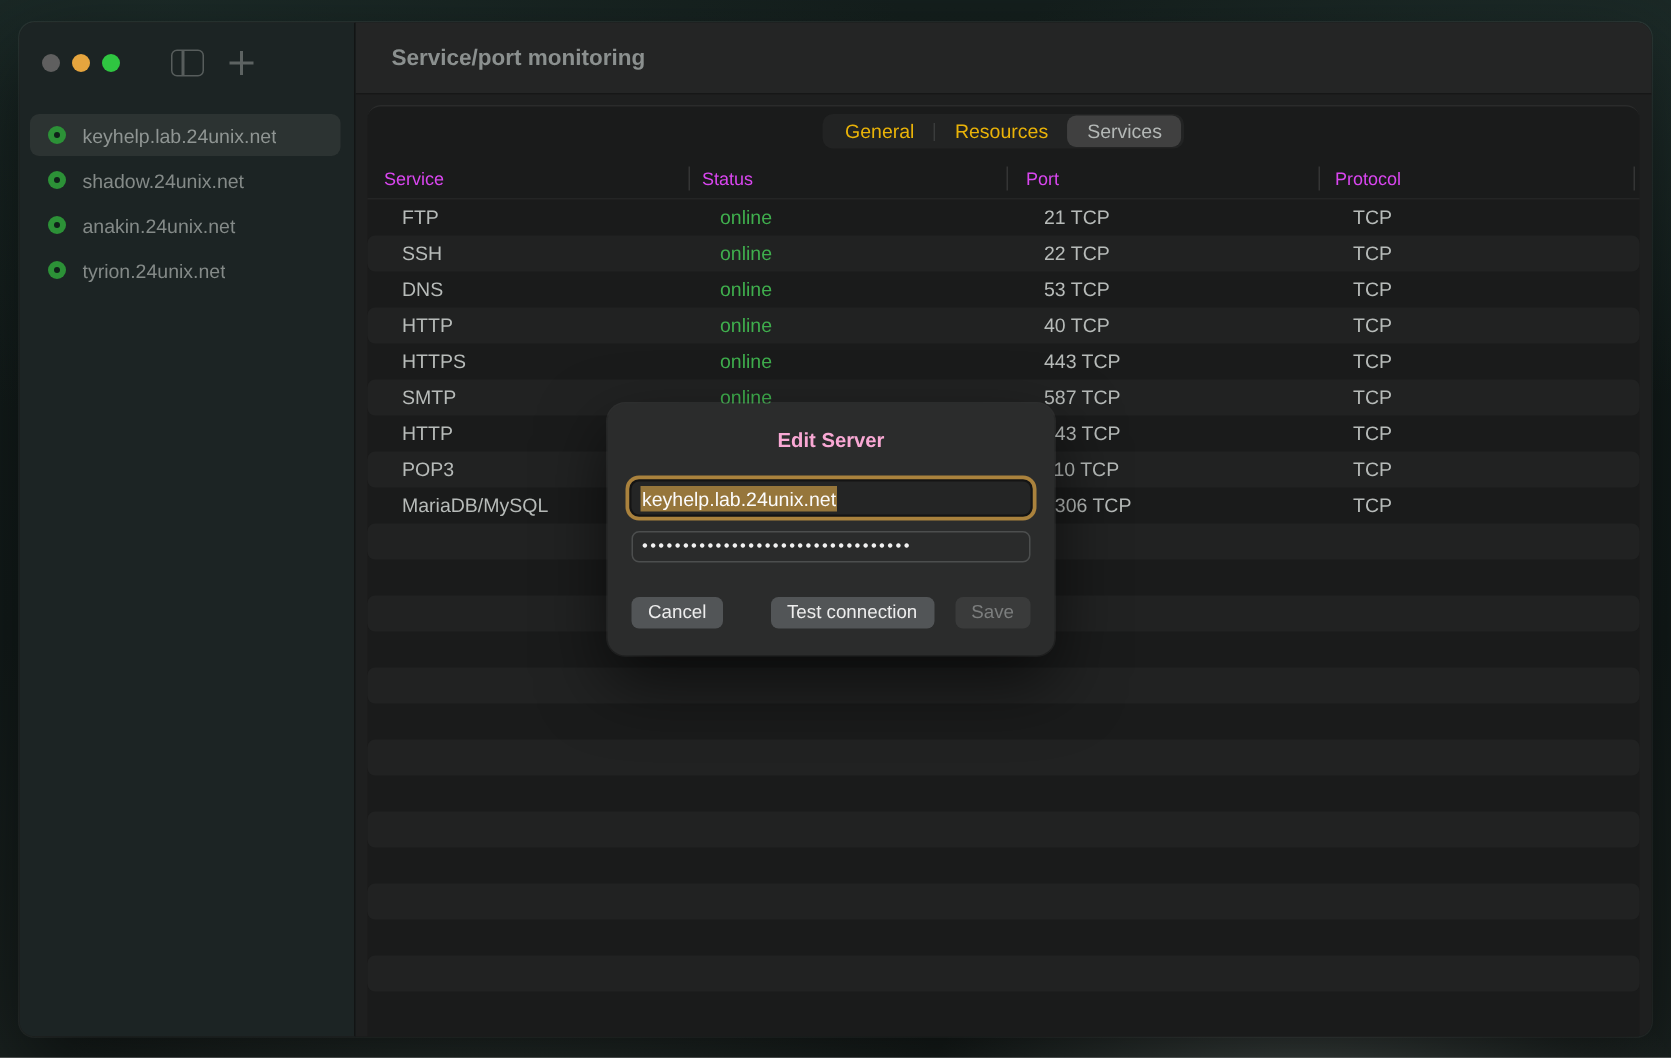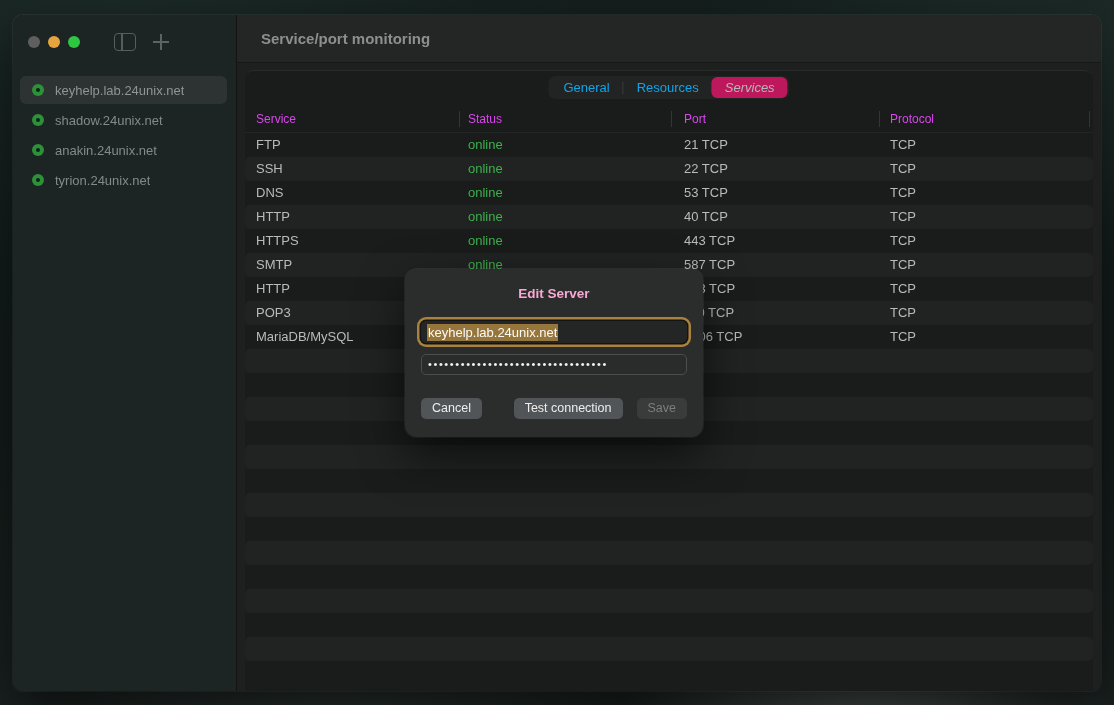--- a/index.html
+++ b/index.html
@@ -52,31 +52,31 @@
     margin:0 8px; height:621px; background:#1a1b1b;
     border-radius:9px 9px 0 0; border-top:1px solid #2a2b2b;
     padding-top:34px; position:relative;
   }
 
   
   .segmented {
     position:absolute; top:13px; left:50%; transform:translateX(-50%);
     display:flex; align-items:center; background:#222323; border-radius:7px; padding:1px 2px; z-index:3;
   }
-  .segment { font-size:13px; color:#0ea5e9; padding:3px 13px; border-radius:6px; position:relative; }
-  .segment.selected { background:#be185d; color:#b4b8b6;font-style:italic; }
+  .segment { font-size:13px; color:#eab308; padding:3px 13px; border-radius:6px; position:relative; }
+  .segment.selected { background:#404040; color:#b4b8b6; }
   .seg-divider { width:1px; height:12px; background:#3a3c3c; }
 
   
   .thead { height:28px; border-bottom:1px solid #242525; position:relative; }
   .th { position:absolute; top:7px; font-size:12px; color:#d946ef; }
   .col-sep { position:absolute; top:6px; width:1px; height:16px; background:#343535; }
   .trow { height:24px; position:relative; border-radius:5px; }
   .trow.striped { background:#212222; }
-  .td { position:absolute; top:4px; font-size:13px; color:#b7bbb9; white-space:nowrap; }
+  .td { position:absolute; top:4px; font-size:13px; color:#b7bbb9; white-space:nowrap;margin-left:12px; }
   .td.status { color:#3fae4d; }
 
   
   .cx0 { left:11px; } .cx1 { left:223px; } .cx2 { left:439px; } .cx3 { left:645px; }
   .sx0 { left:214px; } .sx1 { left:426px; } .sx2 { left:634px; } .sx3 { left:844px; }
 
   
   .modal {
     position:absolute; left:405px; top:269px; width:298px; height:168px;
     background:#2b2c2c; border-radius:12px; z-index:10;

